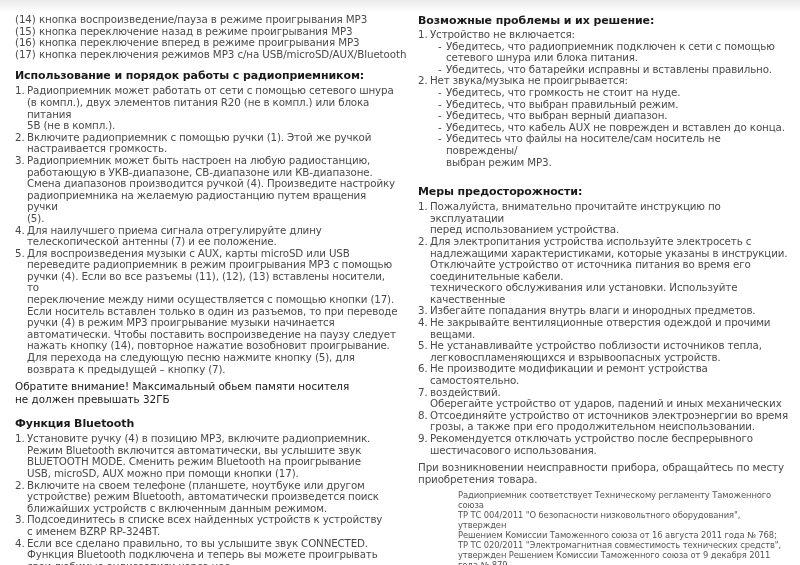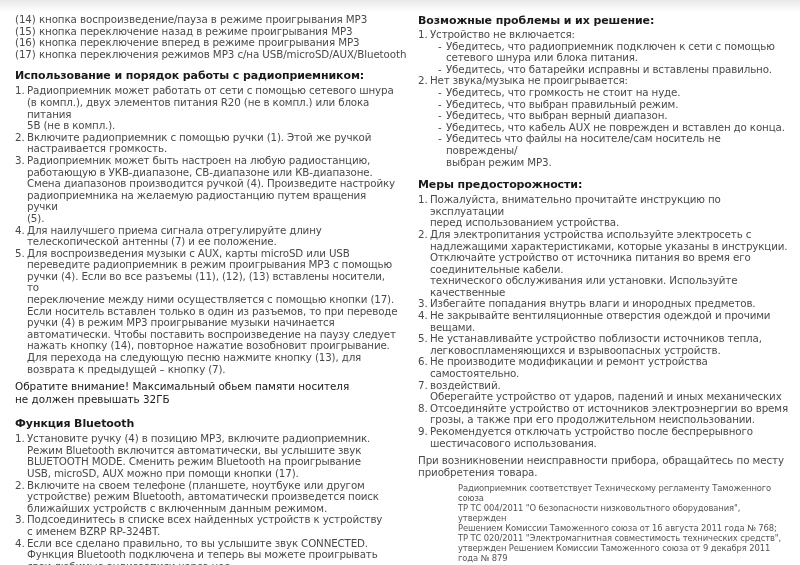--- a/index.html
+++ b/index.html
@@ -82,21 +82,21 @@
         <span class="num">5.</span>
         <span class="body">
       <div>Для воспроизведения музыки с AUX, карты microSD или USB</div>
       <div>переведите радиоприемник в режим проигрывания MP3 с помощью</div>
       <div>ручки (4). Если во все разъемы (11), (12), (13) вставлены носители, то</div>
       <div>переключение между ними осуществляется с помощью кнопки (17).</div>
       <div>Если носитель вставлен только в один из разъемов, то при переводе</div>
       <div>ручки (4) в режим MP3 проигрывание музыки начинается</div>
       <div>автоматически. Чтобы поставить воспроизведение на паузу следует</div>
       <div>нажать кнопку (14), повторное нажатие возобновит проигрывание.</div>
-      <div>Для перехода на следующую  песню нажмите кнопку (13), для</div>
+      <div>Для перехода на следующую  песню нажмите кнопку (5), для</div>
       <div>возврата к предыдущей – кнопку (7).</div>
         </span>
       </li>
   </ol>
 
   <div style="margin-top:5px">
     <div class="note">Обратите внимание! Максимальный обьем памяти носителя</div>
     <div class="note">не должен превышать 32ГБ</div>
   </div>
 
@@ -191,21 +191,21 @@
             <span class="dash">-</span>
             <span>
         <div>Убедитесь что файлы на носителе/сам носитель не повреждены/</div>
         <div>выбран режим MP3.</div>
             </span>
           </div>
     </span>
       </li>
   </ol>
 
-  <div class="h" style="margin-top:10px">Меры предосторожности:</div>
+  <div class="h" style="margin-top:17px">Меры предосторожности:</div>
   <ol style="margin-top:3px">
     <li class="li">
         <span class="num">1.</span>
         <span class="body">
       <div>Пожалуйста, внимательно прочитайте инструкцию по эксплуатации</div>
       <div>перед использованием устройства.</div>
         </span>
       </li>
     <li class="li">
         <span class="num">2.</span>

